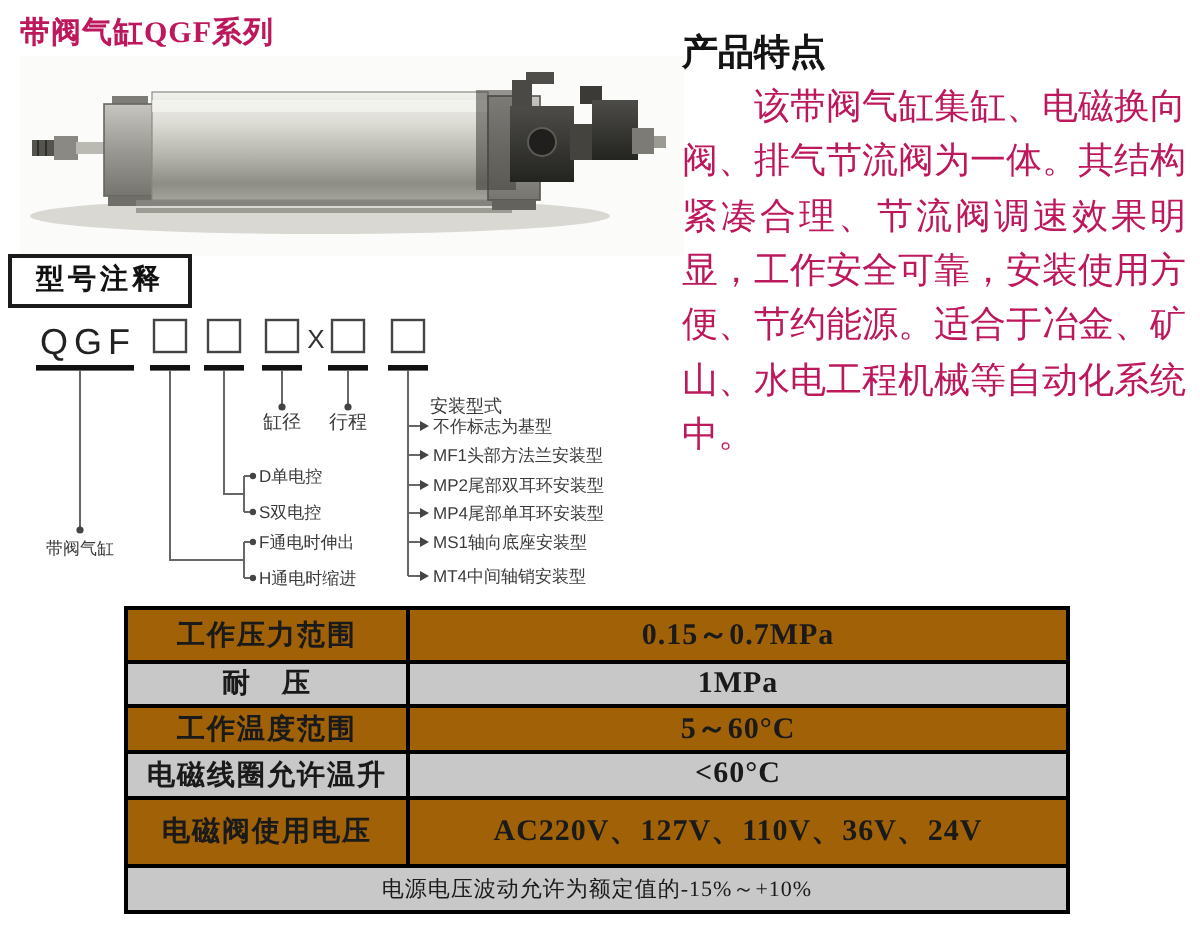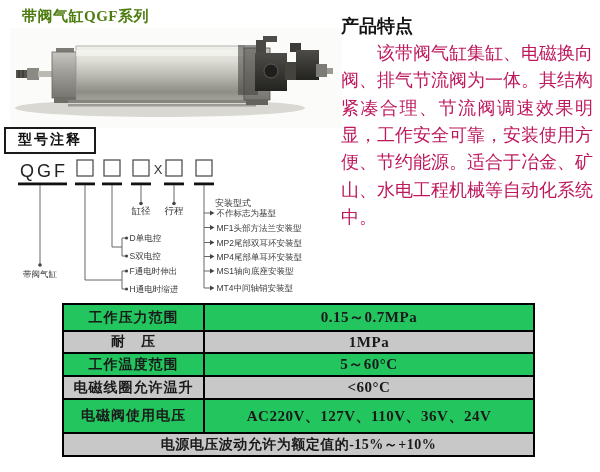--- a/index.html
+++ b/index.html
@@ -4,58 +4,58 @@
 <style>
   html,body{margin:0;padding:0;}
   body{
     width:600px;height:472px;position:relative;background:#ffffff;
     font-family:"Liberation Serif","DejaVu Serif",serif;color:#1a1a1a;
     overflow:hidden;
   }
   
   .doc-title{
     position:absolute;left:10px;top:7px;
-    font-size:15px;font-weight:bold;letter-spacing:.5px;color:#4d7c0f;margin-left:12px;
+    font-size:15px;font-weight:bold;letter-spacing:.5px;color:#be185d;
   }
   
   .features{position:absolute;left:341px;top:14px;width:252px;}
   .features-heading{font-size:18px;font-weight:600;margin:0 0 2px 0;color:#141414;}
   .features-body{
     font-size:18px;line-height:1.52;margin:0;text-indent:2em;
     text-align:justify;color:#be185d;
   }
   
   .section-box{
     position:absolute;left:4px;top:127px;
     border:2px solid #1a1a1a;padding:2px 12px 3px 12px;
     font-size:14px;font-weight:bold;letter-spacing:2px;color:#111;background:#fff;
   }
   .diagram{position:absolute;left:10px;top:150px;}
   .photo{position:absolute;left:10px;top:28px;}
   
   .spec-table{
     position:absolute;left:62px;top:303px;width:473px;
-    border:2px solid #000;box-sizing:border-box;background:#22c55e;
+    border:2px solid #000;box-sizing:border-box;background:#a16207;
   }
   .t-row{display:flex;border-bottom:2px solid #000;}
   .t-row:last-of-type{border-bottom:none;}
   .t-label{
     width:141px;border-right:2px solid #000;display:flex;
     align-items:center;justify-content:center;
     font-size:14px;font-weight:bold;letter-spacing:1px;box-sizing:border-box;
   }
   .t-value{
     flex:1;display:flex;flex-direction:column;align-items:center;justify-content:center;
     font-size:15px;font-weight:bold;letter-spacing:.5px;
   }
   .h25{height:25px}.h20{height:20px}.h21{height:21px}.h32{height:32px}
   .shade{background:#c8c8c8;}
   .t-footer{
     height:21px;display:flex;align-items:center;justify-content:center;
-    background:#c8c8c8;font-size:14px;font-weight:bold;letter-spacing:.5px;
+    background:#c8c8c8;font-size:11px;font-weight:normal;letter-spacing:.5px;
   }
   .two-line div{line-height:15px;text-align:center;}
   
   .dg-small{font-family:"Liberation Sans","DejaVu Sans",sans-serif;fill:#3a3a3a;}
 </style>
 </head>
 <body>
 
 <div class="doc-title">带阀气缸QGF系列</div>
 

